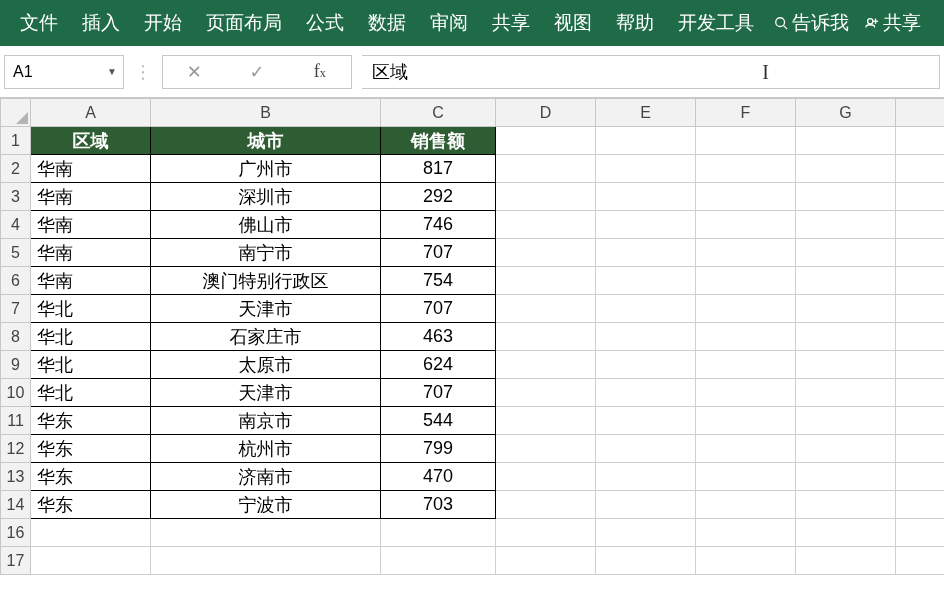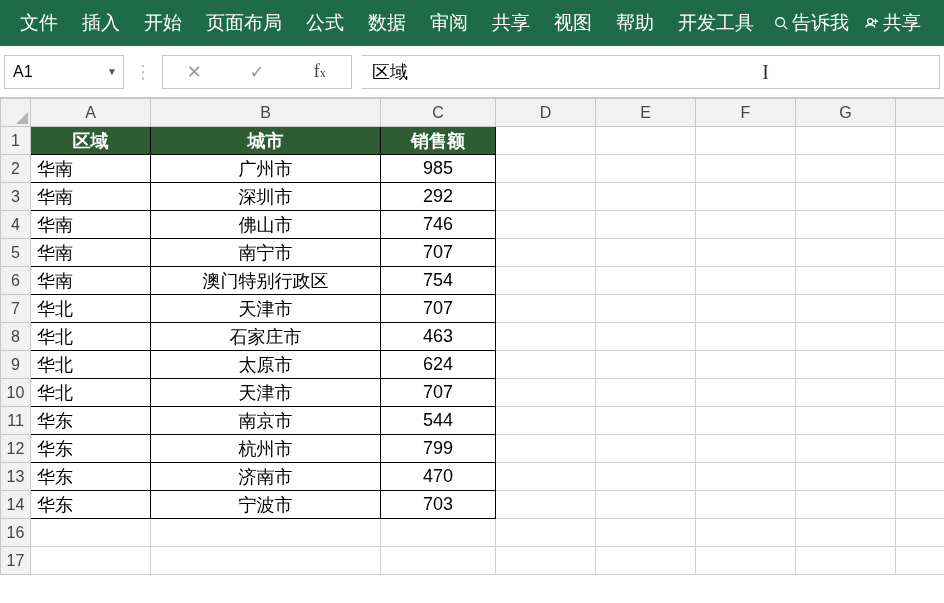--- a/index.html
+++ b/index.html
@@ -218,21 +218,21 @@
           <td></td>
           <td></td>
           <td></td>
           <td></td>
           <td></td>
         </tr>
         <tr class="data-row">
           <th class="rowhdr">2</th>
           <td class="data-border left-align">华南</td>
           <td class="data-border">广州市</td>
-          <td class="data-border">985</td>
+          <td class="data-border">817</td>
           <td></td>
           <td></td>
           <td></td>
           <td></td>
           <td></td>
         </tr>
         <tr class="data-row">
           <th class="rowhdr">3</th>
           <td class="data-border left-align">华南</td>
           <td class="data-border">深圳市</td>

